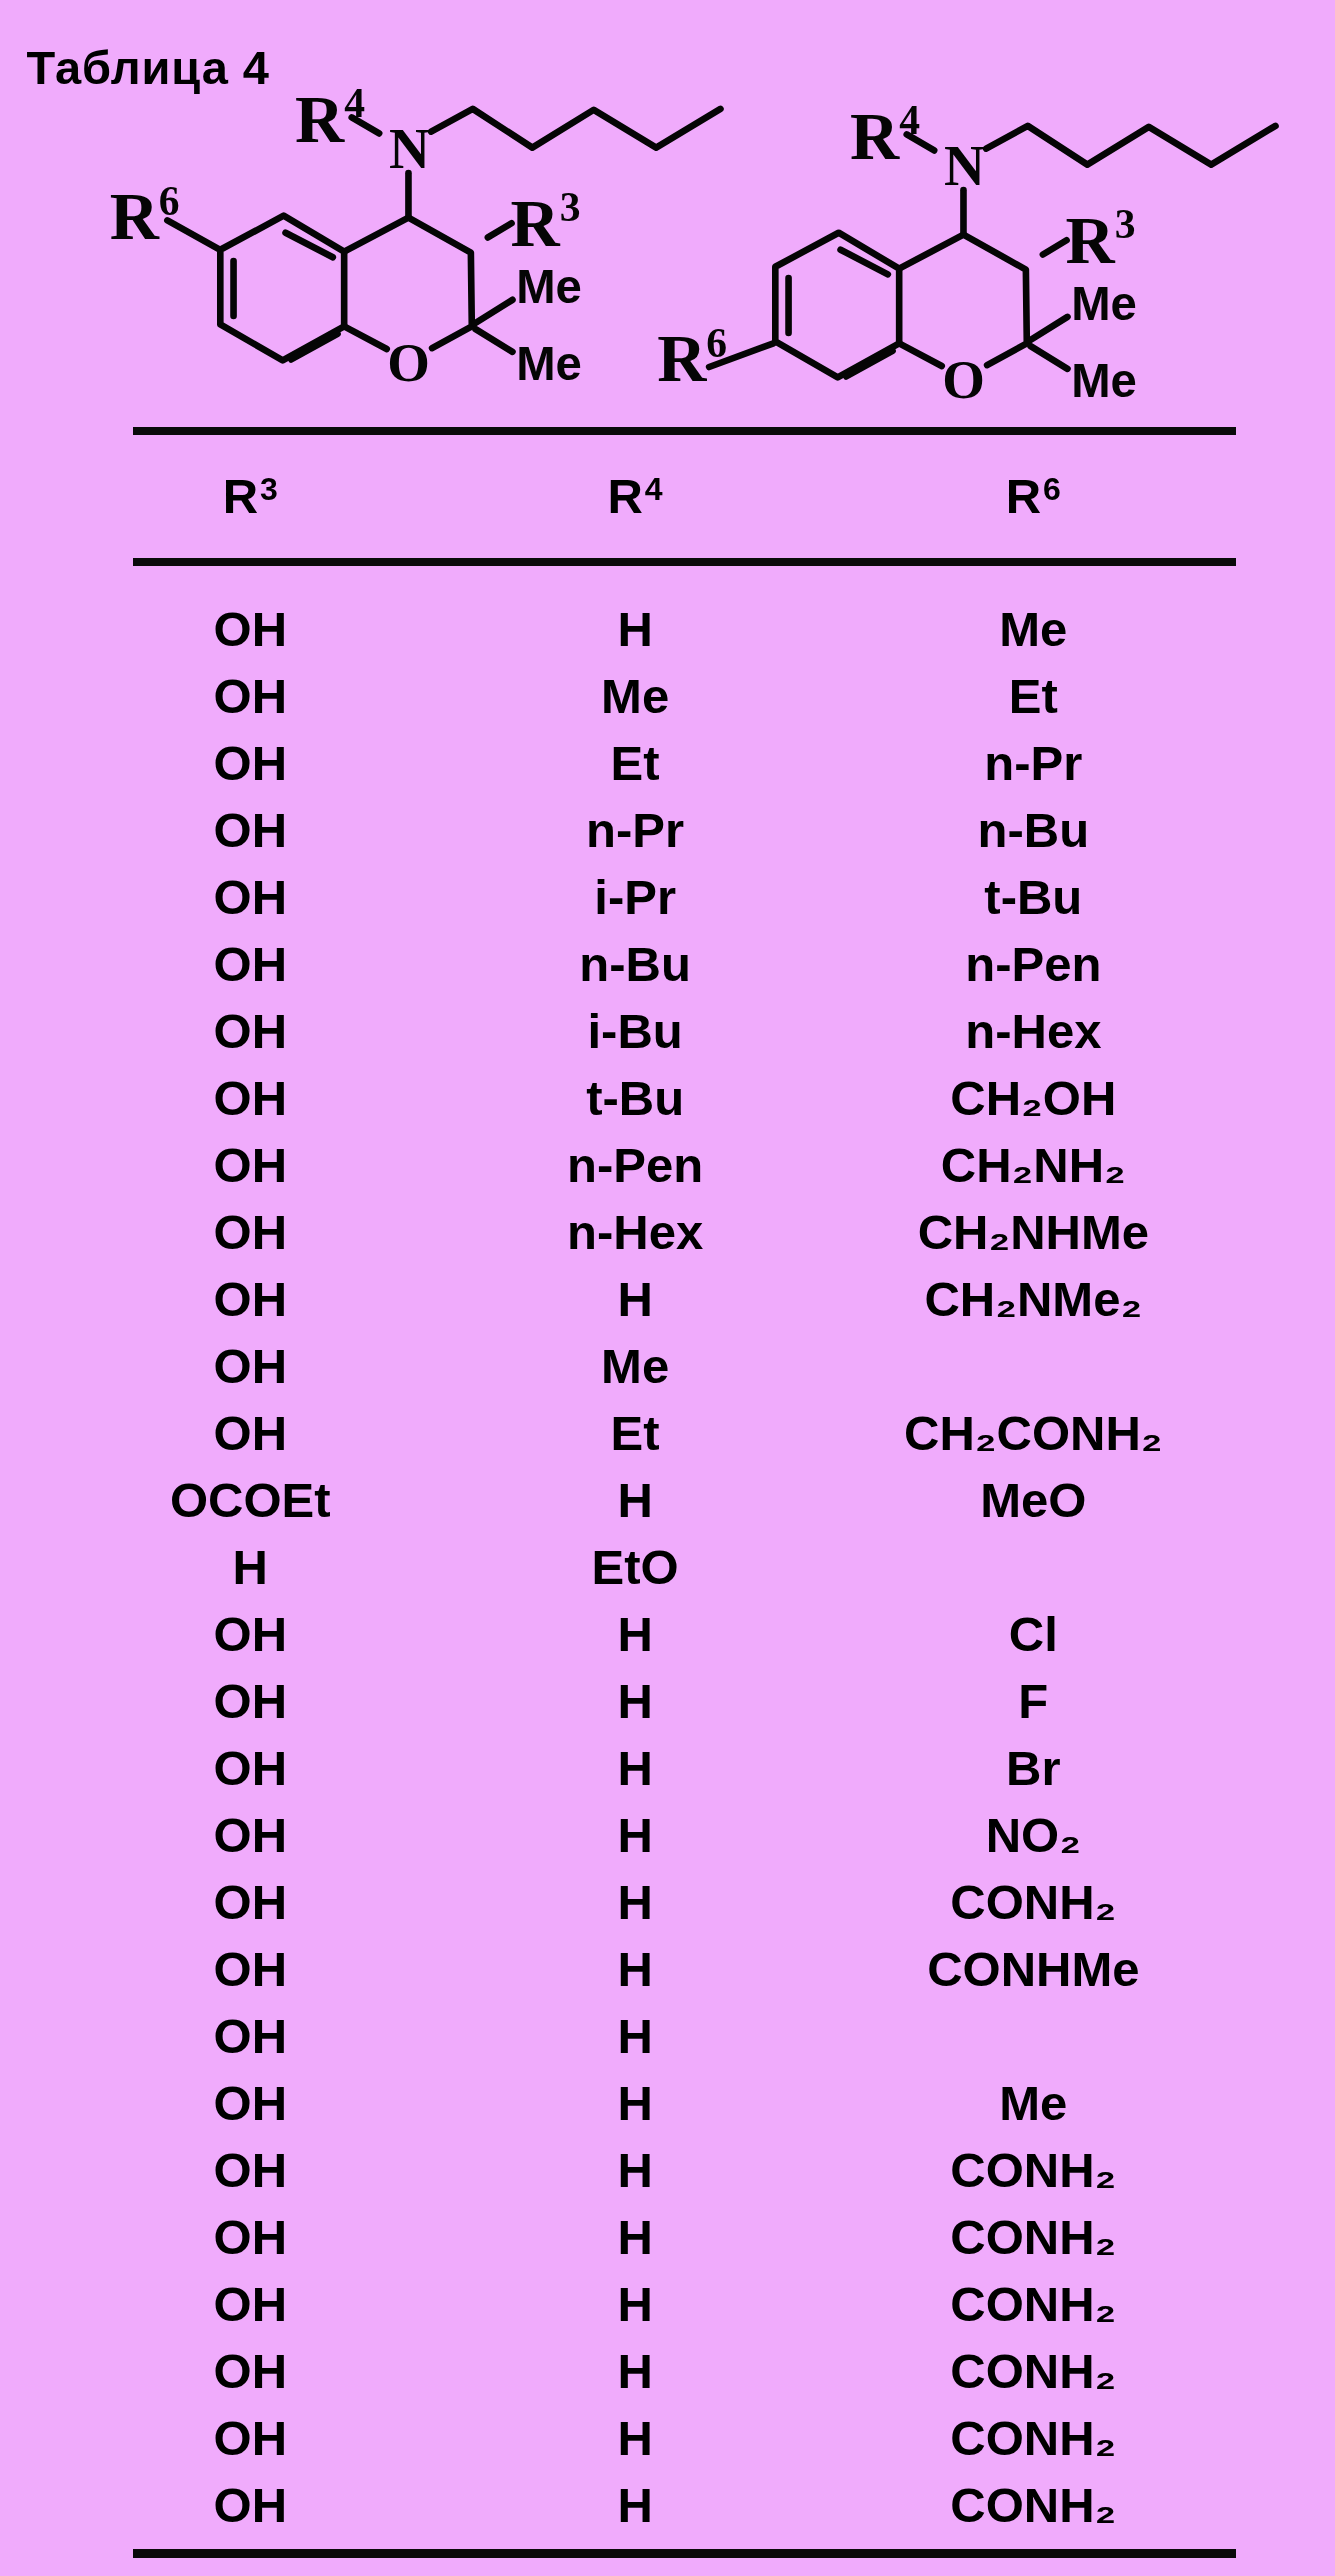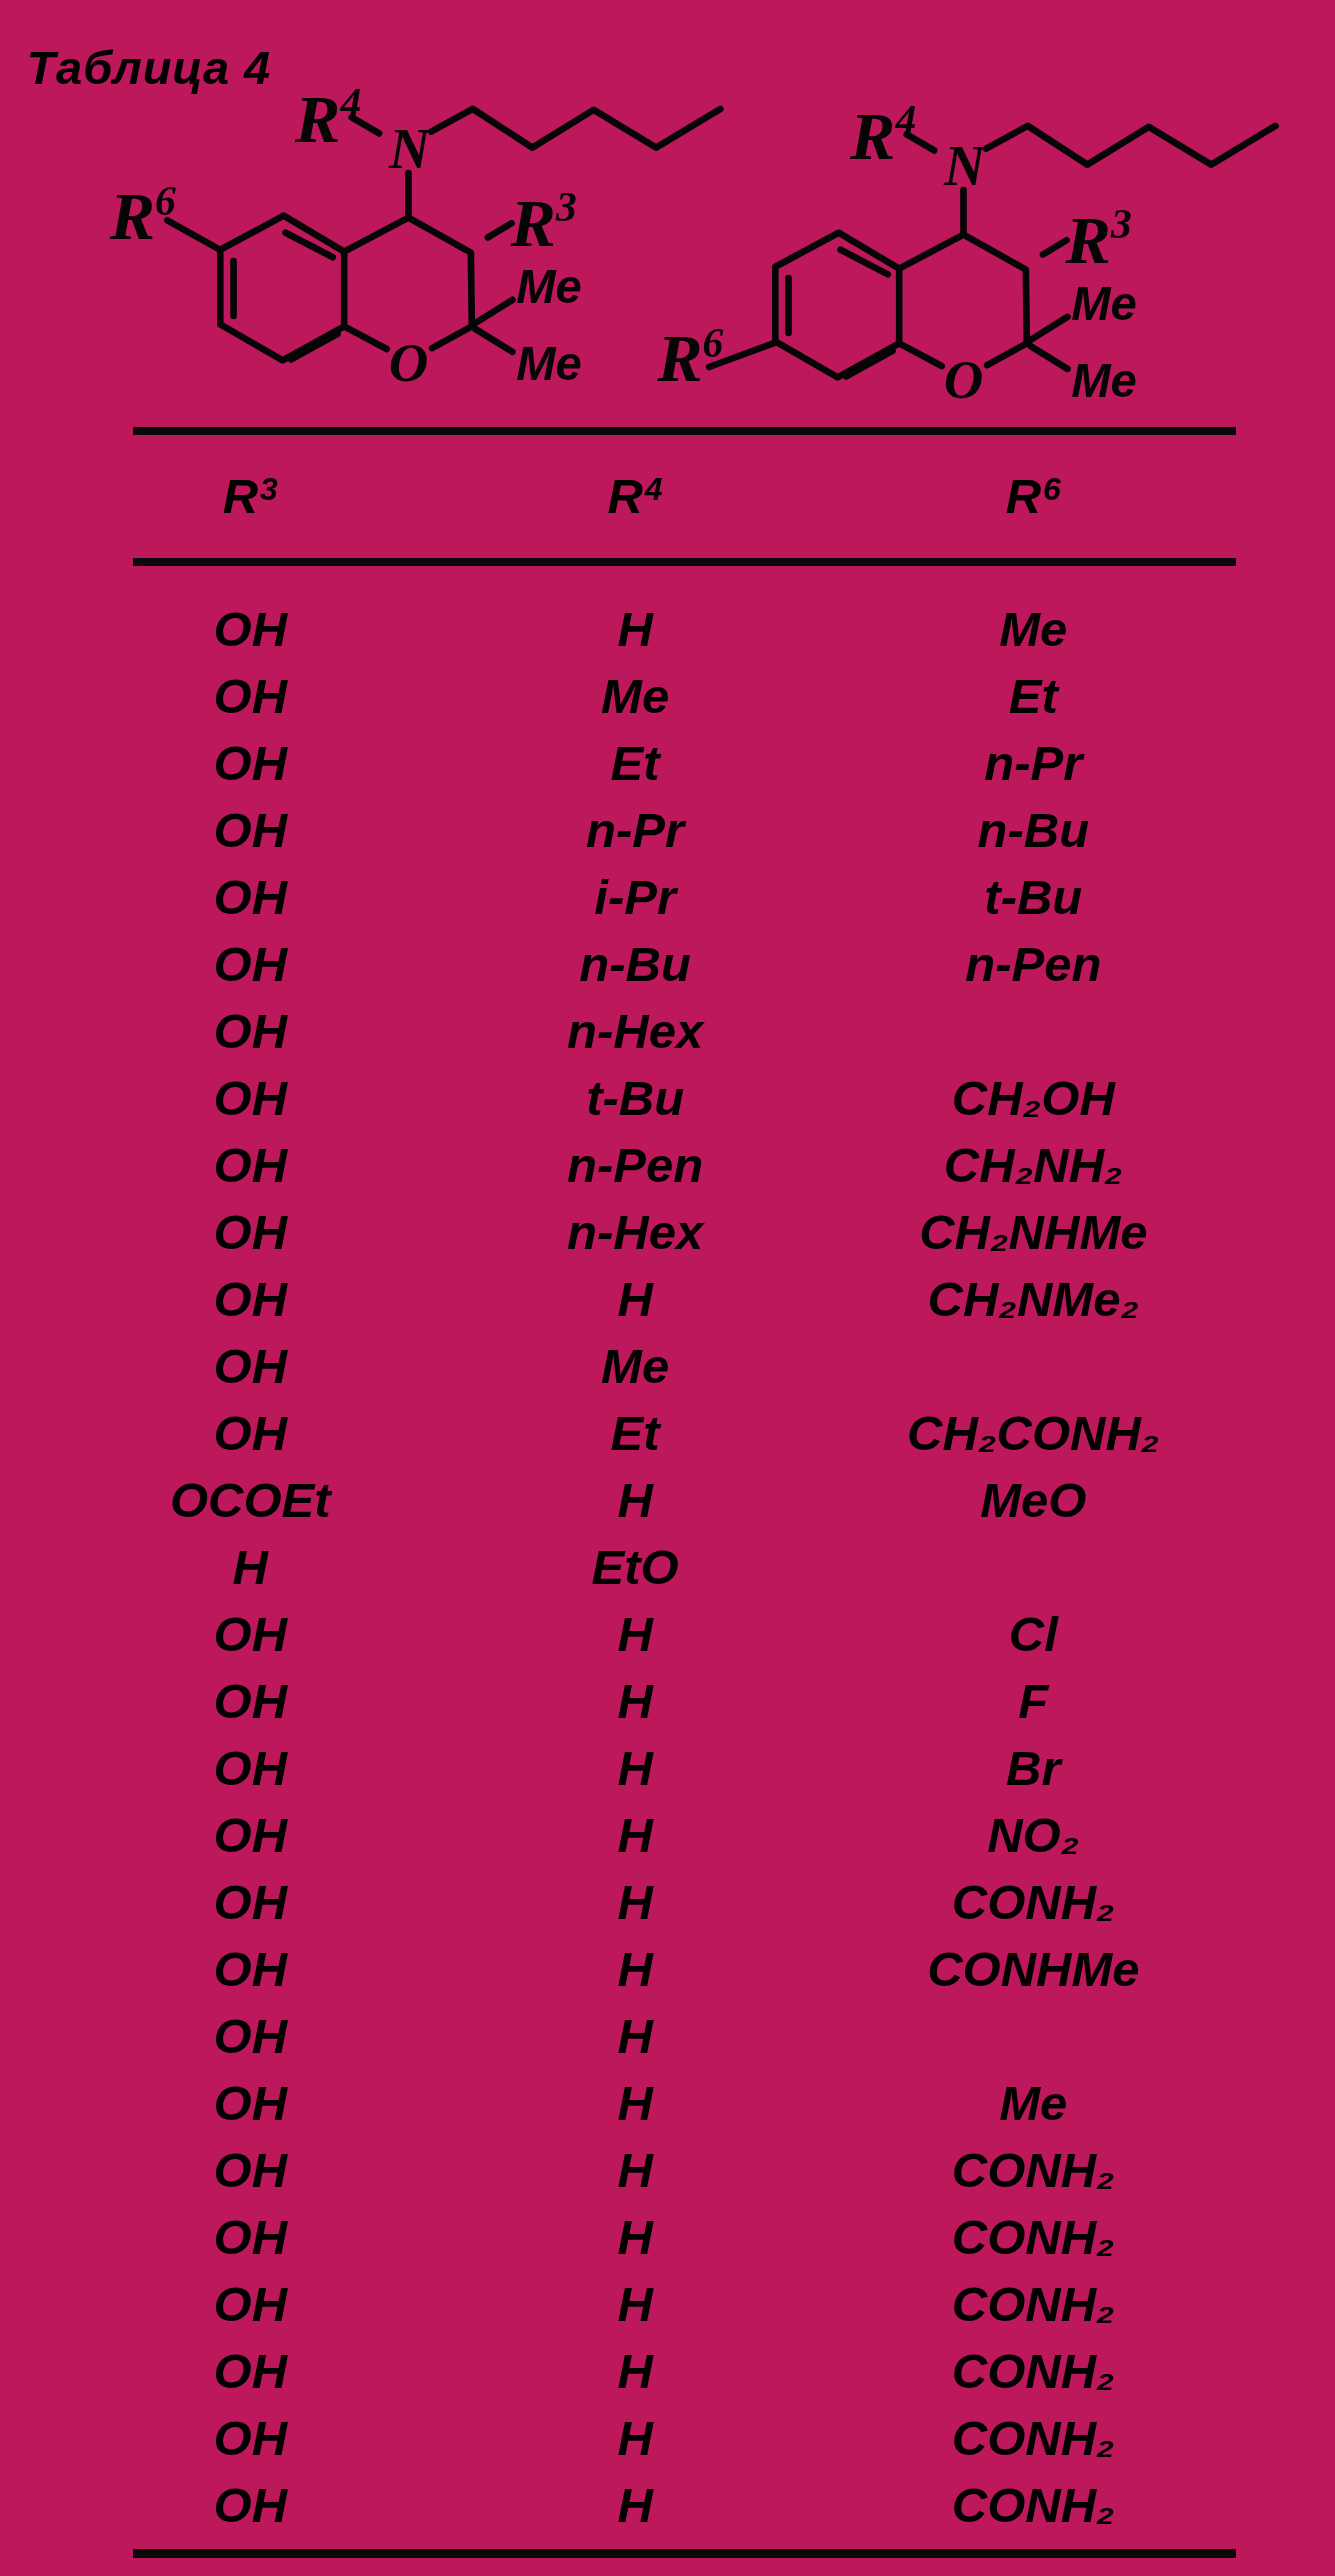--- a/index.html
+++ b/index.html
@@ -1,24 +1,23 @@
 <!DOCTYPE html>
 <html style="font-size:15px"><head>
 <meta charset="utf-8">
 <style>
   html, body { margin: 0; padding: 0; background: #ffffff; }
   .page {
     position: relative;
     width: 1336px;
     height: 2576px;
-    background: #be185d;
+    background: #f0abfc;
     overflow: hidden;
     font-family: "Liberation Sans", "DejaVu Sans", sans-serif;
     color: #000;
-    font-style: italic;
   }
   .title {
     position: absolute;
     left: 26.5px;
     top: 40px;
     font-size: 47px;
     font-weight: 700;
     letter-spacing: 0.9px;
     color: #000;
     white-space: nowrap;
@@ -189,20 +188,21 @@
           <div class="tcell">i-Pr</div>
           <div class="tcell">t-Bu</div>
         </div>
         <div class="trow">
           <div class="tcell">OH</div>
           <div class="tcell">n-Bu</div>
           <div class="tcell">n-Pen</div>
         </div>
         <div class="trow">
           <div class="tcell">OH</div>
+          <div class="tcell">i-Bu</div>
           <div class="tcell">n-Hex</div>
         </div>
         <div class="trow">
           <div class="tcell">OH</div>
           <div class="tcell">t-Bu</div>
           <div class="tcell">CH₂OH</div>
         </div>
         <div class="trow">
           <div class="tcell">OH</div>
           <div class="tcell">n-Pen</div>

